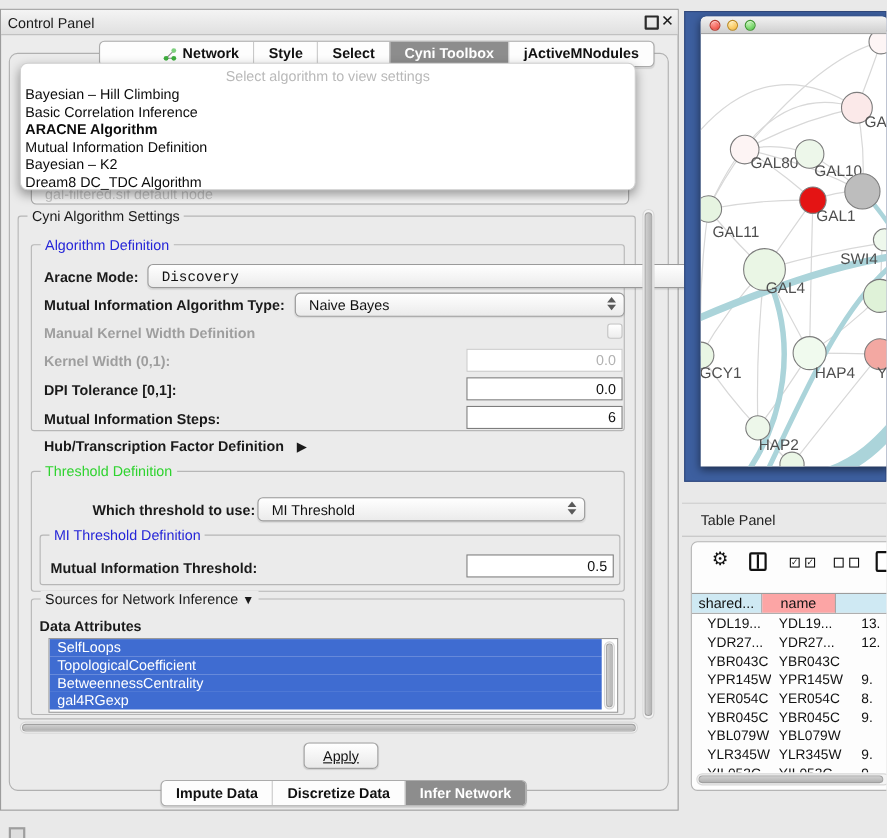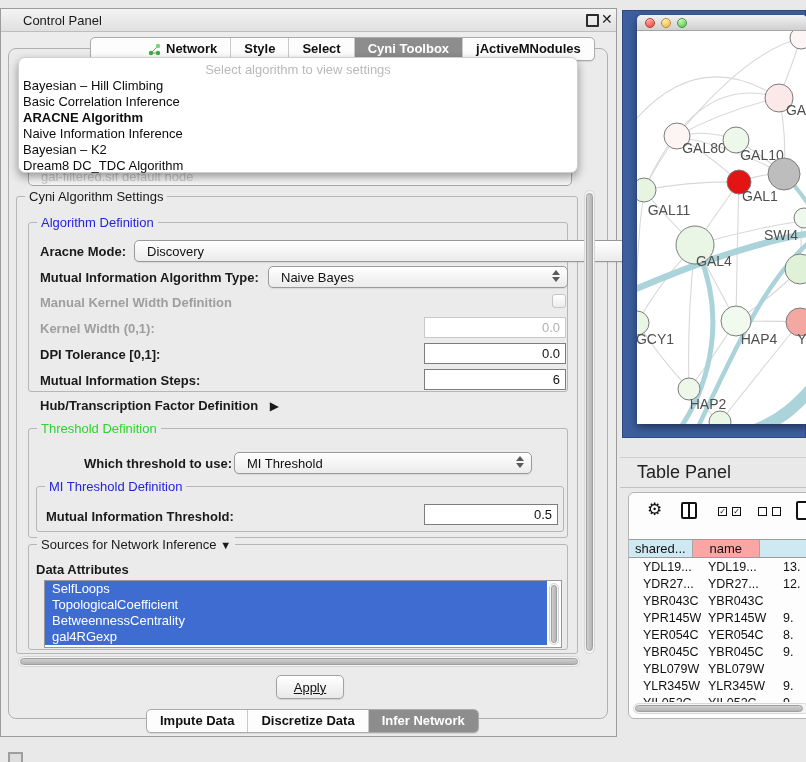--- a/index.html
+++ b/index.html
@@ -4,21 +4,21 @@
 <style>
   html,body{margin:0;padding:0;background:#e9e9e9;}
   .screen{position:relative;width:806px;height:762px;background:#e9e9e9;overflow:hidden;
           font-family:"Liberation Sans","DejaVu Sans",sans-serif;color:#111;}
   .abs{position:absolute;}
 
   
   .cp{left:0;top:8px;width:617px;height:729px;background:#ececec;border:1px solid #9c9c9c;box-sizing:border-box;}
   .cp-titlebar{left:1px;top:9px;width:615px;height:22px;background:linear-gradient(#f4f4f4,#e0e0e0);
                border-bottom:1px solid #bdbdbd;display:flex;align-items:center;}
-  .cp-title{margin-left:22px;font-size:13px;color:#1a1a1a;}
+  .cp-title{margin-left:6px;font-size:13px;color:#1a1a1a;}
   .float-btn{left:586px;top:14px;width:9px;height:9px;border:2px solid #2b2b2b;border-radius:1px;}
   .close-btn{left:601px;top:11px;font-size:14px;font-weight:bold;color:#1b1b1b;}
 
   .tab-content{left:8px;top:48px;width:600px;height:671px;background:#ebebeb;
                border:1px solid #b0b0b0;border-radius:8px;box-sizing:border-box;}
 
   
   .seg{display:flex;height:22px;border:1px solid #ababab;border-radius:5px;background:#fdfdfd;
        overflow:hidden;font-size:13px;font-weight:bold;box-shadow:0 1px 1px rgba(0,0,0,.1);}
   .seg .si{line-height:22px;padding:0 13px;border-left:1px solid #c9c9c9;white-space:nowrap;display:flex;align-items:center;gap:5px;}
@@ -79,21 +79,21 @@
                 border-bottom:1px solid #a6a6a6;z-index:3;display:flex;align-items:center;box-sizing:border-box;}
   .tl{width:10px;height:10px;border-radius:50%;box-sizing:border-box;margin-left:6px;box-shadow:inset 0 1px 1px rgba(255,255,255,.65);}
   .tl.r{background:radial-gradient(circle at 35% 30%,#ff9d96,#ec3e32);border:1px solid #b43a30;margin-left:8px;}
   .tl.y{background:radial-gradient(circle at 35% 30%,#ffe9a8,#f6b434);border:1px solid #bb8a22;}
   .tl.g{background:radial-gradient(circle at 35% 30%,#c0f2b1,#47c53c);border:1px solid #3f9532;}
   .net-svg{position:absolute;left:0;top:0;z-index:1;}
 
   
   .tp-bar{left:620px;top:457px;width:186px;height:31px;background:#e9e9e9;border-top:1px solid #cecece;
           border-bottom:1px solid #c3c3c3;display:flex;align-items:center;box-sizing:border-box;}
-  .tp-title{margin-left:17px;font-size:18px;color:#222;}
+  .tp-title{margin-left:17px;font-size:13px;color:#222;}
   .tp{left:628px;top:492px;width:186px;height:227px;background:#fdfdfd;border:1px solid #b5b5b5;border-radius:6px;
       overflow:hidden;box-sizing:border-box;}
   .ticon{position:absolute;color:#111;}
   .icon-box{position:absolute;border:2px solid #111;border-radius:2px;box-sizing:border-box;background:#fff;}
   .cbx{position:absolute;width:9px;height:9px;border:1.5px solid #111;box-sizing:border-box;background:#fff;
        font-size:8px;line-height:7px;text-align:center;font-weight:bold;}
   .thead{position:absolute;left:0px;top:46px;width:100%;height:19px;border-top:1px solid #9c9c9c;border-bottom:1px solid #9c9c9c;
          display:flex;font-size:13px;box-sizing:border-box;}
   .hc{height:100%;border-right:1px solid #a6a6a6;display:flex;align-items:center;justify-content:center;box-sizing:border-box;background:#fca5a5;}
   .hc.selc{background:#cfe9f3;}
@@ -147,35 +147,35 @@
   <div class="abs combo-sliver">
     <span>gal-filtered.sif default node</span>
   </div>
 
   <div class="abs menu">
     <div class="prompt">Select algorithm to view settings</div>
     <div id="algo-menu-list">
         <div class="mi">Bayesian – Hill Climbing</div>
         <div class="mi">Basic Correlation Inference</div>
         <div class="mi bold">ARACNE Algorithm</div>
-        <div class="mi">Naive Information Inference</div>
+        <div class="mi">Mutual Information Definition</div>
         <div class="mi">Bayesian – K2</div>
         <div class="mi">Dream8 DC_TDC Algorithm</div>
       </div>
   </div>
 
   <div class="grp" style="left:16px;top:196px;width:562px;height:458px;">
     <span class="gt t-black">Cyni Algorithm Settings</span>
   </div>
 
   <div class="grp" style="left:28px;top:222px;width:540px;height:170px;">
     <span class="gt t-blue">Algorithm Definition</span>
   </div>
   <span class="lbl" style="left:40px;top:244px;">Aracne Mode:</span>
-  <div class="combo" style="left:134px;top:240px;width:516px;">
+  <div class="combo" style="left:134px;top:240px;width:516px;font-family:Liberation Mono, monospace;">
     <span>Discovery</span>
     <span class="spin">
         <span class="up"></span>
         <span class="dn"></span>
       </span>
   </div>
   <span class="lbl" style="left:40px;top:270px;">Mutual Information Algorithm Type:</span>
   <div class="combo" style="left:268px;top:266px;width:300px;">
     <span>Naive Bayes</span>
     <span class="spin">

